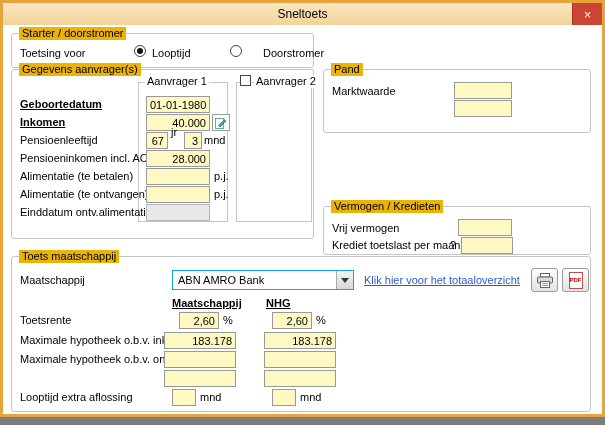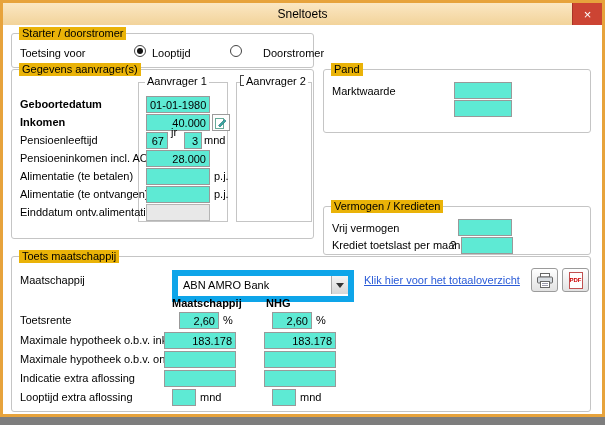--- a/index.html
+++ b/index.html
@@ -16,33 +16,33 @@
     background:linear-gradient(#fbe7c3,#f2d39a);
     display:flex; align-items:center; justify-content:center; font-size:12px; }
   .close-btn { position:absolute; right:0; top:0; width:30px; height:22px;
     background:#cc4433; color:#fff; display:flex; align-items:center; justify-content:center;
     font-size:13px; cursor:pointer; border-left:1px solid #a83326; }
   .content { position:absolute; left:0; top:22px; right:0; bottom:0; background:#fff; }
   .group { position:absolute; border:1px solid #c5c5c5; border-radius:3px; }
   .legend { position:absolute; top:-7px; left:7px; background:#eab308; padding:0 3px;
     line-height:13px; white-space:nowrap; }
   .lbl { position:absolute; line-height:13px; white-space:nowrap; }
-  .b { font-weight:bold; }
-  .txt { position:absolute; height:17px; border:1px solid #999; background:#5eead4;
+  .b { font-weight:bold;text-decoration:underline; }
+  .txt { position:absolute; height:17px; border:1px solid #999; background:#fef9c3;
     font:inherit; padding:0 3px; }
   .num { text-align:right; }
   .dis { background:#e8e8e8; border-color:#b5b5b5; }
   .subbox { position:absolute; border:1px solid #c5c5c5; }
   .radio { position:absolute; width:12px; height:12px; border:1px solid #444;
     border-radius:50%; background:#fff; cursor:pointer; }
   .radio.sel::after { content:""; position:absolute; left:2px; top:2px;
     width:6px; height:6px; border-radius:50%; background:#111; }
   .chk { position:absolute; width:11px; height:11px; border:1px solid #444;
     background:#fff; cursor:pointer; }
-  .combo { position:absolute; height:32px; border:6px solid #0ea5e9; background:#fff; cursor:pointer;text-decoration:underline; }
+  .combo { position:absolute; height:20px; border:1px solid #0ea5e9; background:#fff; cursor:pointer;text-decoration:underline; }
   .combo .val { position:absolute; left:5px; top:3px; white-space:nowrap; }
   .combo .arrow-btn { position:absolute; top:0; right:0; width:17px; height:18px;
     background:linear-gradient(#f4f4f4,#d7d7d7); border-left:1px solid #aaa;
     display:flex; align-items:center; justify-content:center; }
   .tri { width:0; height:0; border-left:4px solid transparent;
     border-right:4px solid transparent; border-top:5px solid #333; }
   .link { position:absolute; color:#2a5bd7; text-decoration:underline;
     cursor:pointer; white-space:nowrap; }
   .iconbtn { position:absolute; width:27px; height:24px; border:1px solid #9b9b9b;
     border-radius:3px; background:linear-gradient(#ffffff,#e2e2e2);
@@ -77,21 +77,21 @@
     </div>
 
     <div class="group" style="left:8px; top:44px; width:303px; height:170px;">
       <div class="legend">Gegevens aanvrager(s)</div>
 
       <div class="subbox" style="left:126px; top:12px; width:90px; height:140px;"></div>
       <div class="lbl" style="left:133px; top:5px; background:#fff; padding:0 2px;">Aanvrager 1</div>
 
       <div class="subbox" style="left:224px; top:12px; width:76px; height:140px;"></div>
       <span class="chk" style="left:228px; top:5px;"></span>
-      <div class="lbl" style="left:232px; top:5px; background:#fff; padding:0 2px;">Aanvrager 2</div>
+      <div class="lbl" style="left:242px; top:5px; background:#fff; padding:0 2px;">Aanvrager 2</div>
 
       <div class="lbl b" style="left:8px; top:28px;">Geboortedatum</div>
       <input class="txt" style="left: 134px; top: 26px; width: 64px;" value="01-01-1980">
 
       <div class="lbl b" style="left:8px; top:46px;">Inkomen</div>
       <input class="txt num" style="left: 134px; top: 44px; width: 64px;" value="40.000">
       <button class="editbtn" style="left:200px; top:44px;">
         <svg width="12" height="12" viewBox="0 0 12 12">
           <rect x="0.5" y="1.5" width="8" height="10" fill="#fff" stroke="#6a9"></rect>
           <path d="M3.5 8.5 L9.5 2.5 L11 4 L5 10 Z" fill="#3aa6a0" stroke="#1b6e77" stroke-width="0.6"></path>
@@ -173,21 +173,20 @@
       <div class="lbl" style="left:304px; top:57px;">%</div>
 
       <div class="lbl" style="left:8px; top:77px;">Maximale hypotheek o.b.v. inkomen</div>
       <input class="txt num" style="left: 152px; top: 75px; width: 72px;" value="183.178">
       <input class="txt num" style="left: 252px; top: 75px; width: 72px;" value="183.178">
 
       <div class="lbl" style="left:8px; top:96px;">Maximale hypotheek o.b.v. onderpand</div>
       <input class="txt num" style="left: 152px; top: 94px; width: 72px;" value="">
       <input class="txt num" style="left: 252px; top: 94px; width: 72px;" value="">
 
-      <div class="lbl" style="left:8px; top:115px;">Indicatie extra aflossing</div>
       <input class="txt num" style="left: 152px; top: 113px; width: 72px;" value="">
       <input class="txt num" style="left: 252px; top: 113px; width: 72px;" value="">
 
       <div class="lbl" style="left:8px; top:134px;">Looptijd extra aflossing</div>
       <input class="txt num" style="left: 160px; top: 132px; width: 24px;" value="">
       <div class="lbl" style="left:188px; top:134px;">mnd</div>
       <input class="txt num" style="left: 260px; top: 132px; width: 24px;" value="">
       <div class="lbl" style="left:288px; top:134px;">mnd</div>
     </div>
 

